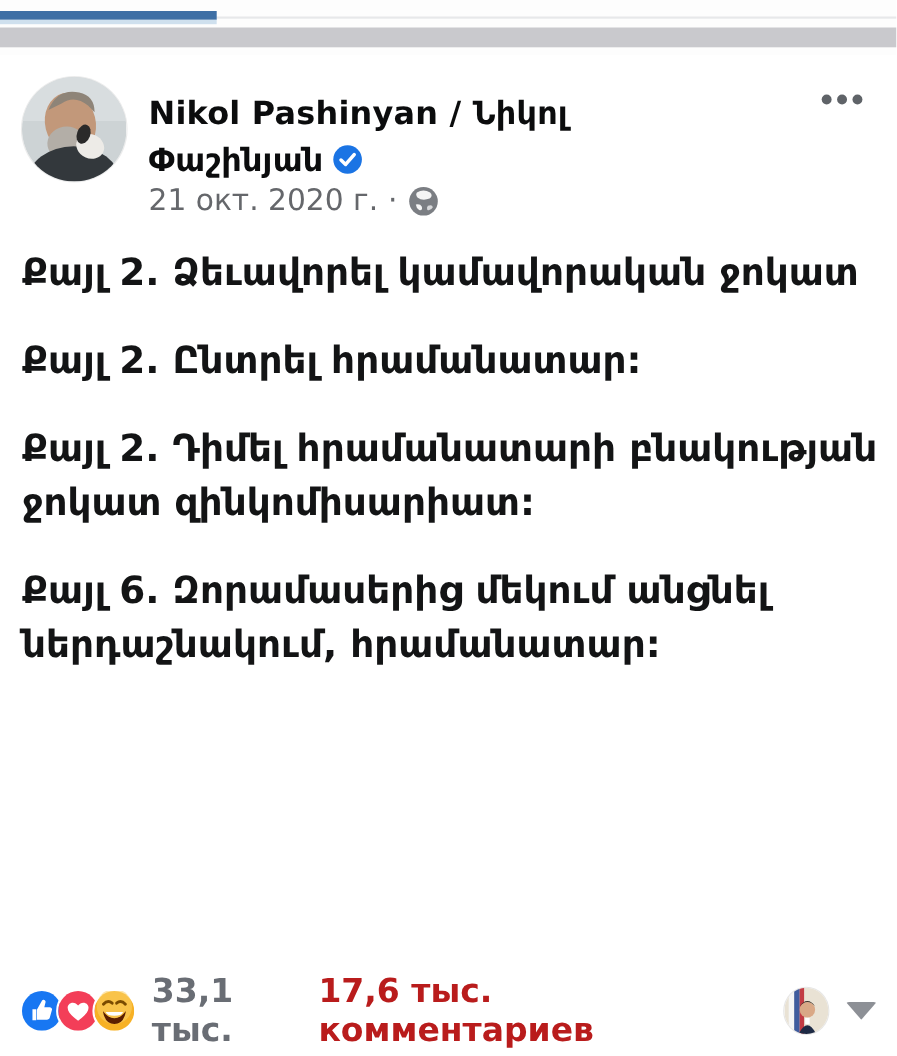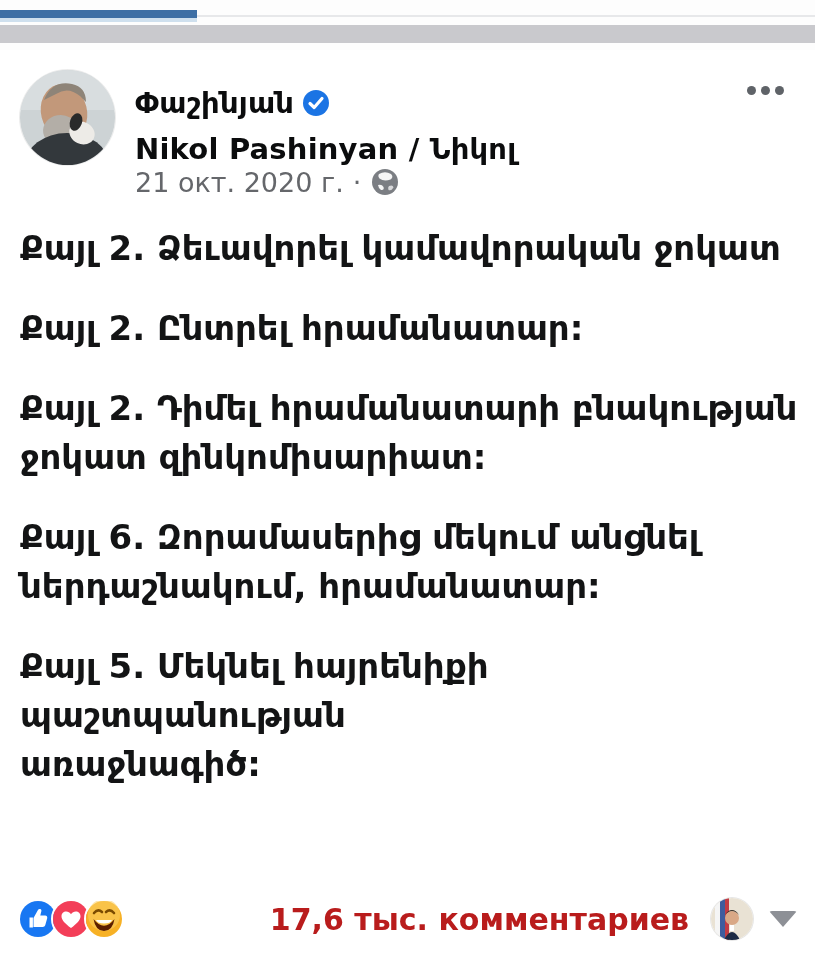--- a/index.html
+++ b/index.html
@@ -19,21 +19,21 @@
     position:absolute;left:20px;top:70px;width:95px;height:95px;border-radius:50%;
     overflow:hidden;box-shadow:0 0 0 1px rgba(0,0,0,.08);
   }
   .author{
     position:absolute;left:135px;top:82px;width:560px;
     font-weight:bold;font-size:29px;line-height:42px;color:#0b0c0d;letter-spacing:.2px;
   }
   .author .name-line{display:block;}
   .badge{display:inline-block;vertical-align:-4px;margin-left:8px;}
   .date-row{
-    position:absolute;left:135px;top:167px;display:flex;gap:9px;
+    position:absolute;left:135px;top:167px;display:flex;align-items:center;gap:9px;
     font-size:27px;color:#65676b;font-weight:500;
   }
   .menu-dots{position:absolute;right:25px;top:80px;display:flex;gap:5px;padding:6px;cursor:pointer;}
   .menu-dots .dot{width:9px;height:9px;border-radius:50%;background:#5f6368;}
 
   
   .post-body{
     position:absolute;left:20px;top:224px;width:778px;
     font-size:34px;line-height:49px;font-weight:bold;color:#131415;letter-spacing:0;
   }
@@ -75,25 +75,25 @@
     <ellipse cx="44" cy="42" rx="23" ry="28" fill="#c2987a" transform="rotate(-14 44 42)"></ellipse>
     <path d="M24 30 Q32 10 52 14 Q66 17 66 32 L60 26 Q48 16 36 24 Z" fill="#8e8478"></path>
     <ellipse cx="40" cy="60" rx="17" ry="15" fill="#b3aea7" transform="rotate(-10 40 60)"></ellipse>
     <ellipse cx="47" cy="95" rx="42" ry="32" fill="#33383c"></ellipse>
     <ellipse cx="62" cy="63" rx="13" ry="11" fill="#edebe7" transform="rotate(25 62 63)"></ellipse>
     <ellipse cx="56" cy="52" rx="6" ry="9" fill="#2a2a2a" transform="rotate(20 56 52)"></ellipse>
   </svg>
 </div>
 
 <div class="author">
+  <span class="name-line">Nikol Pashinyan / Նիկոլ</span>
   <span class="name-line"><span>Փաշինյան</span><span class="badge"><svg width="28" height="28" viewBox="0 0 28 28">
           <circle cx="14" cy="14" r="13" fill="#1b74e4"></circle>
           <path d="M8 14.5 L12.2 18.5 L20 9.5" fill="none" stroke="#ffffff" stroke-width="3.2" stroke-linecap="round" stroke-linejoin="round"></path>
         </svg></span></span>
-  <span class="name-line">Nikol Pashinyan / Նիկոլ</span>
 </div>
 
 <div class="date-row">
   <span>21 окт. 2020 г.</span>
   <span>·</span>
   <span>
       <svg width="30" height="30" viewBox="0 0 30 30" style="display:block">
         <circle cx="15" cy="15" r="13" fill="#7b7e83"></circle>
         <path d="M9 7 Q15 3.5 21 7 Q24 10 20.5 12.5 Q14 15 9.5 11.5 Q7.5 9 9 7 Z" fill="#ffffff" opacity=".92"></path>
         <path d="M8 18 Q12 17 13.5 20 Q14.5 23.5 11 23 Q8.5 21.5 8 18 Z" fill="#ffffff" opacity=".92"></path>
@@ -116,24 +116,20 @@
     <span class="pline">Քայլ 2. Ընտրել հրամանատար:</span>
   </p>
   <p>
     <span class="pline">Քայլ 2. Դիմել հրամանատարի բնակության</span>
     <span class="pline">ջոկատ զինկոմիսարիատ:</span>
   </p>
   <p>
     <span class="pline">Քայլ 6. Զորամասերից մեկում անցնել</span>
     <span class="pline">ներդաշնակում, հրամանատար:</span>
   </p>
-  <p>
-    <span class="pline">Քայլ 5. Մեկնել հայրենիքի պաշտպանության</span>
-    <span class="pline">առաջնագիծ:</span>
-  </p>
 </div>
 
 <div class="footer">
   <div class="reactions">
     <div class="reaction">
       <svg width="36" height="36" viewBox="0 0 36 36" style="display:block">
         <circle cx="18" cy="18" r="18" fill="#1877f2"></circle>
         <path d="M9.5 16.5 h3.4 v10 H9.5 z M13.5 26 V17 l4.6-8.2 c.4-.8 1.3-1.1 2.1-.8 .9.3 1.4 1.2 1.2 2.1 L20.3 14.6 h4.9 c1.4 0 2.4 1.3 2 2.6 l-1.9 6.8 c-.3 1.2-1.4 2-2.6 2 z" fill="#ffffff"></path>
       </svg>
     </div>
@@ -147,20 +143,21 @@
       <svg width="36" height="36" viewBox="0 0 36 36" style="display:block">
         <circle cx="18" cy="18" r="18" fill="#f7b125"></circle>
         <circle cx="18" cy="14" r="16" fill="#fcd267" opacity=".55"></circle>
         <path d="M8 12 q4-4.5 8 -1" fill="none" stroke="#7a4b00" stroke-width="2.6" stroke-linecap="round"></path>
         <path d="M20 11 q4-3.5 8 1" fill="none" stroke="#7a4b00" stroke-width="2.6" stroke-linecap="round"></path>
         <path d="M7.5 18 q10.5 13.5 21 0 q-2 12-10.5 12 Q9.5 30 7.5 18z" fill="#5c1f00"></path>
         <path d="M10 19 h16 q-1.5 3.5-8 3.5 T10 19z" fill="#ffffff"></path>
       </svg>
     </div>
   </div>
+  <span class="reaction-count">33,1 тыс.</span>
   <span class="comment-count">17,6 тыс. комментариев</span>
   <div class="mini-avatar">
     <svg width="42" height="42" viewBox="0 0 42 42" style="display:block">
       <rect width="42" height="42" fill="#e9e2d4"></rect>
       <rect x="4" y="0" width="5" height="42" fill="#f5f5f5"></rect>
       <rect x="9" y="0" width="5" height="42" fill="#3f5c9e"></rect>
       <rect x="14" y="0" width="4" height="42" fill="#c23b44"></rect>
       <path d="M13 42 Q21 26 29 42 Z" fill="#1d2a45"></path>
       <rect x="19" y="27" width="4" height="6" fill="#ffffff"></rect>
       <circle cx="21" cy="20" r="7" fill="#d9a886"></circle>

